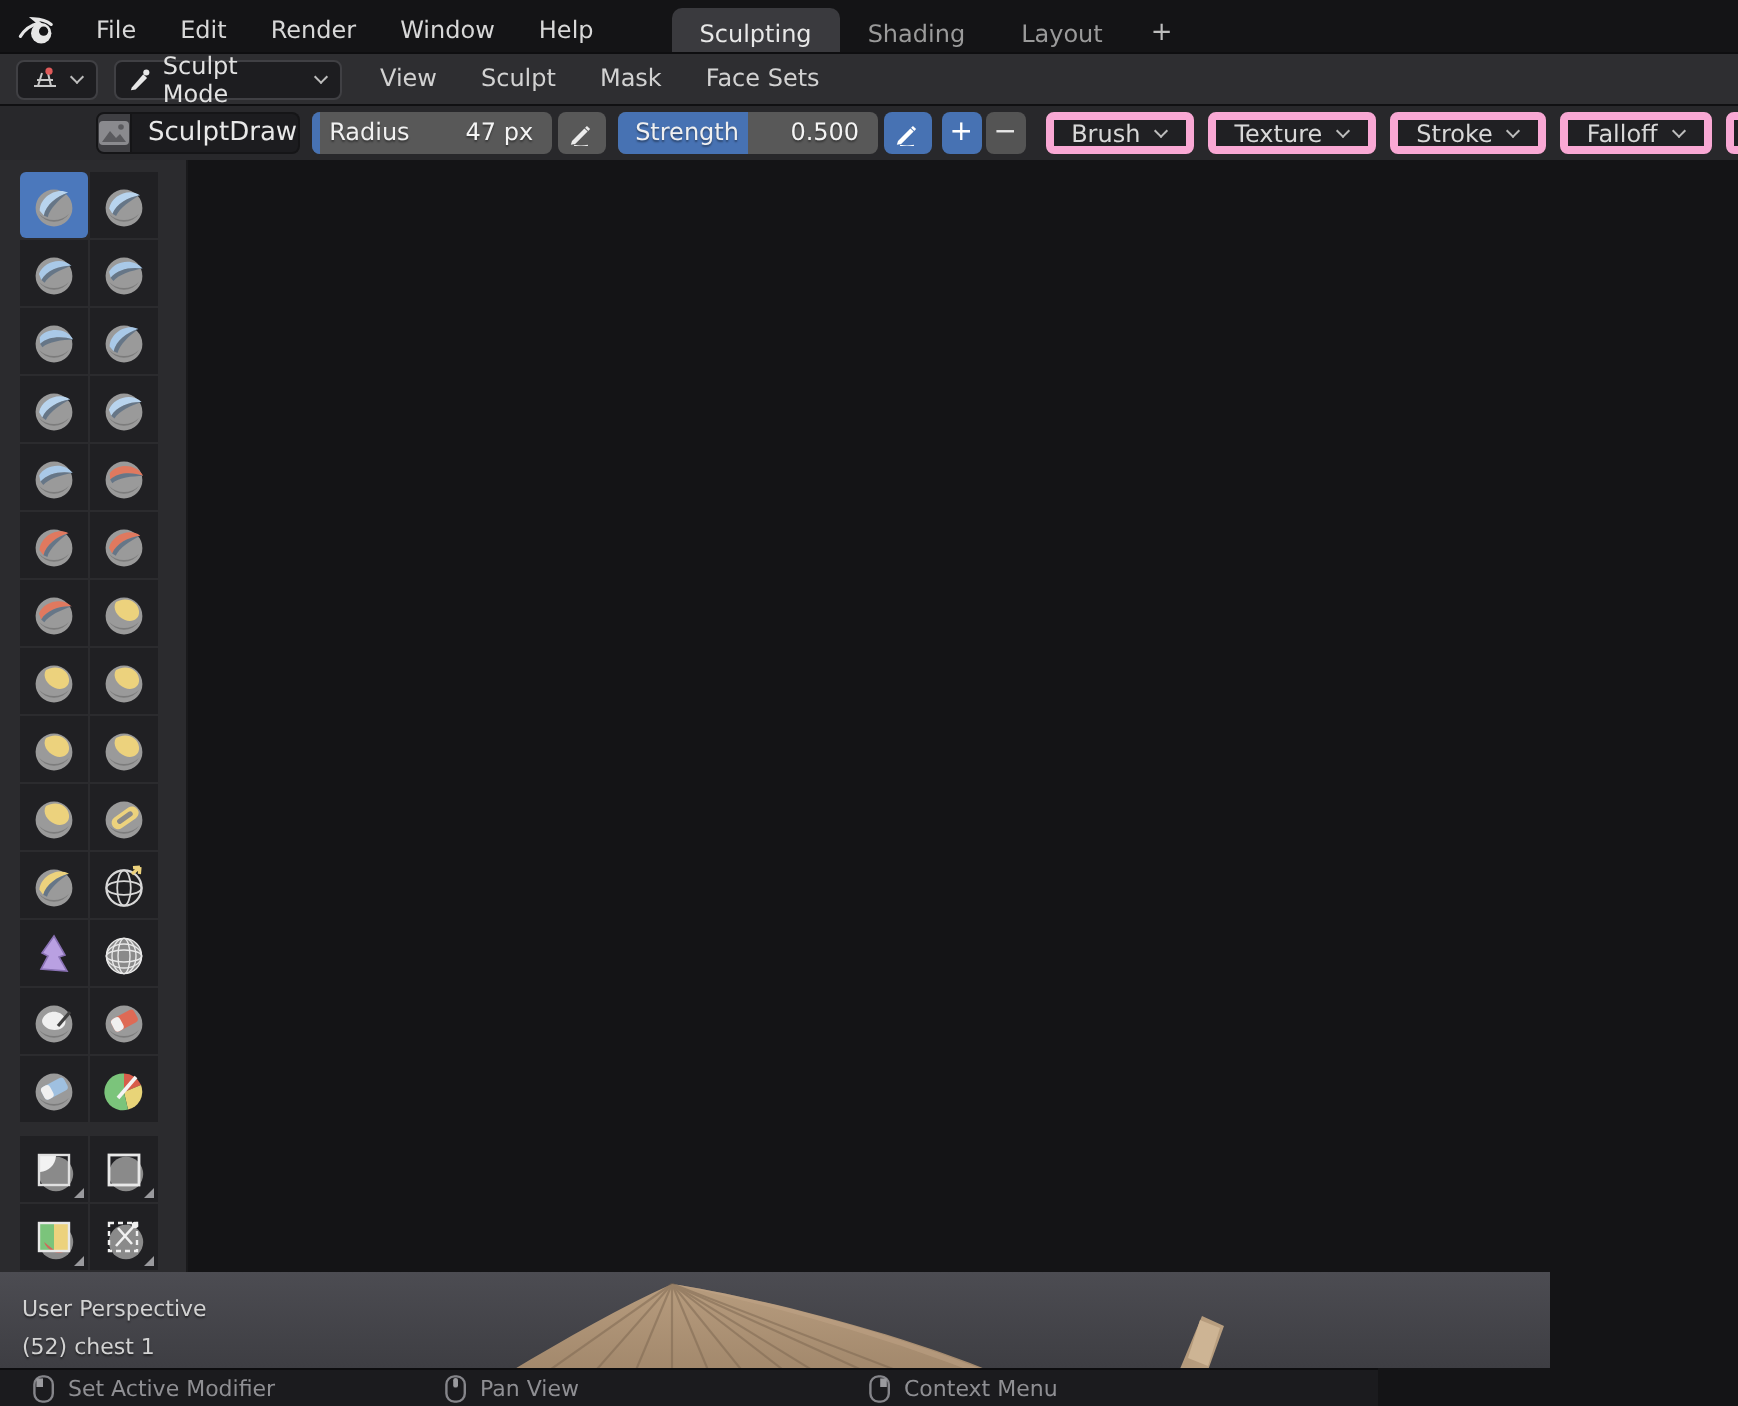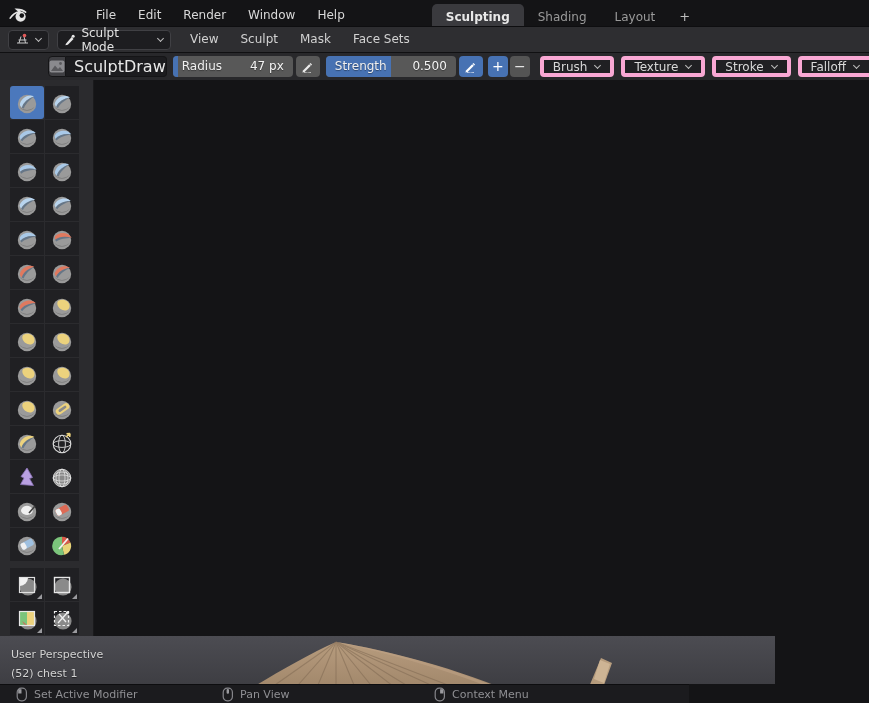--- a/index.html
+++ b/index.html
@@ -1,39 +1,39 @@
 <!DOCTYPE html>
 <html><head>
 <meta charset="utf-8">
 <style>
   html,body{margin:0;padding:0;background:#000;}
   *{box-sizing:border-box;font-family:"DejaVu Sans","Liberation Sans",sans-serif;}
   .app{position:relative;width:869px;height:703px;background:#141416;overflow:hidden;color:#d6d6d6;}
 
   
-  .topbar{position:absolute;left:0;top:0;width:869px;height:30px;background:#141416;display:flex;align-items:center;gap:48px;}
+  .topbar{position:absolute;left:0;top:0;width:869px;height:30px;background:#141416;display:flex;align-items:center;}
   .logo{width:20px;height:18px;margin:0 8px 0 9px;flex:0 0 auto;}
   .menu{display:flex;align-items:center;height:100%;}
   .menu .mi{padding:0 11px;font-size:12px;color:#d8d8d8;line-height:26px;cursor:default;}
   .tabs{display:flex;align-items:flex-end;height:100%;margin-left:28px;}
   .tab{padding:4px 14px;font-size:12px;color:#9a9a9a;border-radius:5px 5px 0 0;line-height:18px;}
-  .tab.active{background:#3a3a3e;color:#e8e8e8;font-weight:bold;}
+  .tab.active{background:#3a3a3e;color:#e8e8e8;}
   .tab.plus{color:#bdbdbd;padding:4px 10px;font-size:13px;}
 
   
   .hdr2{position:absolute;left:0;top:26px;width:869px;height:26px;background:#2e2e31;border-top:1px solid #0e0e10;display:flex;align-items:center;}
   .hbtn{height:20px;background:#1d1d20;border:1px solid #404044;border-radius:4px;display:flex;align-items:center;padding:0 6px;margin-left:8px;color:#e2e2e2;font-size:12px;gap:5px;}
   .hdr2 .menu .mi{line-height:25px;color:#d2d2d2;}
   .chev{width:7px;height:7px;position:relative;flex:0 0 auto;}
   .chev::after{content:"";position:absolute;left:1px;top:0;width:4px;height:4px;border-right:1.4px solid #bdbdbd;border-bottom:1.4px solid #bdbdbd;transform:rotate(45deg);}
 
   
   .hdr3{position:absolute;left:0;top:52px;width:869px;height:28px;background:#28282b;border-top:1px solid #101012;display:flex;align-items:center;padding-left:48px;}
   .thumb{width:30px;height:21px;background:#3f3f43;border-radius:4px 0 0 4px;border:1px solid #151517;display:flex;align-items:center;justify-content:center;}
-  .namefield{width:112px;height:21px;background:#1c1c1f;border:1px solid #151517;border-left:none;border-radius:0 4px 4px 0;color:#e8e8e8;font-size:16px;display:flex;align-items:center;padding-left:8px;}
+  .namefield{width:112px;height:21px;background:#1c1c1f;border:1px solid #151517;border-left:none;border-radius:0 4px 4px 0;color:#e8e8e8;font-size:13px;display:flex;align-items:center;padding-left:8px;}
   .slider{position:relative;height:21px;background:#585858;border-radius:4px;overflow:hidden;font-size:12px;flex:0 0 auto;}
   .slider .fill{position:absolute;left:0;top:0;bottom:0;background:#4772b3;}
   .slider .lab{position:absolute;left:9px;top:0;line-height:21px;color:#f0f0f0;text-shadow:0 1px 1px rgba(0,0,0,.4);}
   .slider .val{position:absolute;right:9px;top:0;line-height:21px;color:#f4f4f4;text-shadow:0 1px 1px rgba(0,0,0,.4);}
   .sqbtn{width:24px;height:21px;border-radius:4px;background:#585858;display:flex;align-items:center;justify-content:center;flex:0 0 auto;}
   .sqbtn.blue{background:#4772b3;}
   .pm{width:20px;height:21px;border-radius:4px;color:#fff;font-size:14px;line-height:20px;text-align:center;flex:0 0 auto;}
   .pm.plus{background:#4772b3;}
   .pm.minus{background:#545454;color:#e8e8e8;}
   .panelbtn{height:21px;background:#202023;border:4px solid #f9a8d4;border-radius:4px;display:flex;align-items:center;gap:7px;padding:0 9px;color:#d8d8d8;font-size:12px;flex:0 0 auto;}

